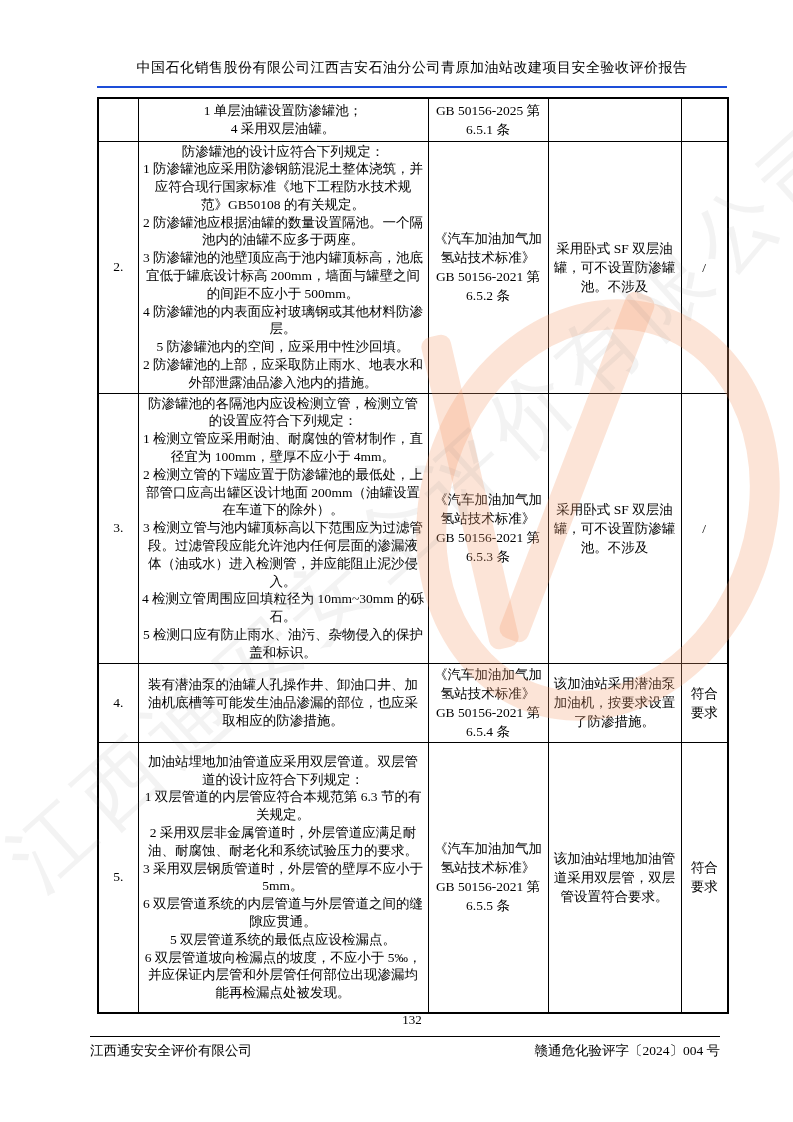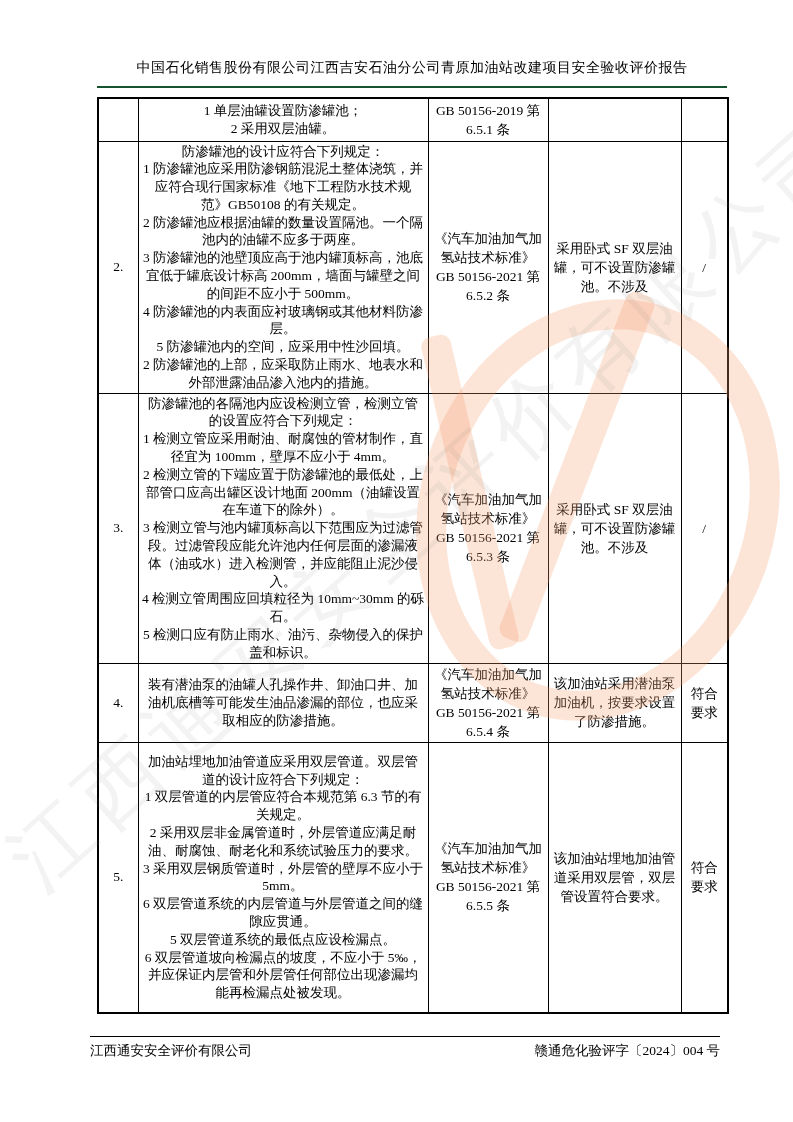--- a/index.html
+++ b/index.html
@@ -3,21 +3,21 @@
 <meta charset="utf-8">
 <style>
   html,body{margin:0;padding:0;background:#e8e8e8;}
   .page{
     position:relative;width:793px;height:1122px;margin:0 auto;background:#ffffff;
     font-family:"Liberation Serif","DejaVu Serif",serif;color:#000;overflow:hidden;
   }
   
   .doc-title{
     position:absolute;left:97px;top:58px;width:630px;text-align:center;
-    font-size:14px;line-height:20px;padding-bottom:8px;border-bottom:2px solid #14532d;
+    font-size:14px;line-height:20px;padding-bottom:8px;border-bottom:2px solid #1d4ed8;
     letter-spacing:0.5px;
   }
   
   table.report{
     position:absolute;left:97px;top:97px;width:630px;
     border-collapse:collapse;table-layout:fixed;border:2px solid #000;
   }
   table.report td{
     border:1px solid #000;vertical-align:middle;padding:1px 3px;overflow:hidden;margin-left:36px;
   }
@@ -81,24 +81,24 @@
         <col style="width:290px">
         <col style="width:120px">
         <col style="width:133px">
         <col style="width:47px">
     </colgroup>
     <tbody id="report-body">
         <tr style="height: 43px;">
           <td class="col-no"></td>
           <td class="col-content">
             <p>1 单层油罐设置防渗罐池；</p>
-            <p>2 采用双层油罐。</p>
+            <p>4 采用双层油罐。</p>
           </td>
           <td class="col-standard">
-            <p>GB 50156-2019 第 6.5.1 条</p>
+            <p>GB 50156-2025 第 6.5.1 条</p>
           </td>
           <td class="col-eval">
             <p></p>
           </td>
           <td class="col-result">
             <p></p>
           </td>
         </tr>
         <tr style="height: 249px;">
           <td class="col-no">2.</td>
@@ -173,20 +173,21 @@
           <td class="col-eval">
             <p>该加油站埋地加油管道采用双层管，双层管设置符合要求。</p>
           </td>
           <td class="col-result">
             <p>符合要求</p>
           </td>
         </tr>
       </tbody>
   </table>
 
+  <div class="page-number">132</div>
   <div class="footer-rule"></div>
   <div class="footer-bar">
     <span>江西通安安全评价有限公司</span>
     <span>赣通危化验评字〔2024〕004 号</span>
   </div>
 
   <div class="wm wm-ring"></div>
   <div class="wm wm-stroke wm-stroke-a"></div>
   <div class="wm wm-stroke wm-stroke-b"></div>
   <div class="wm wm-gray">江西通安安全评价有限公司</div>

